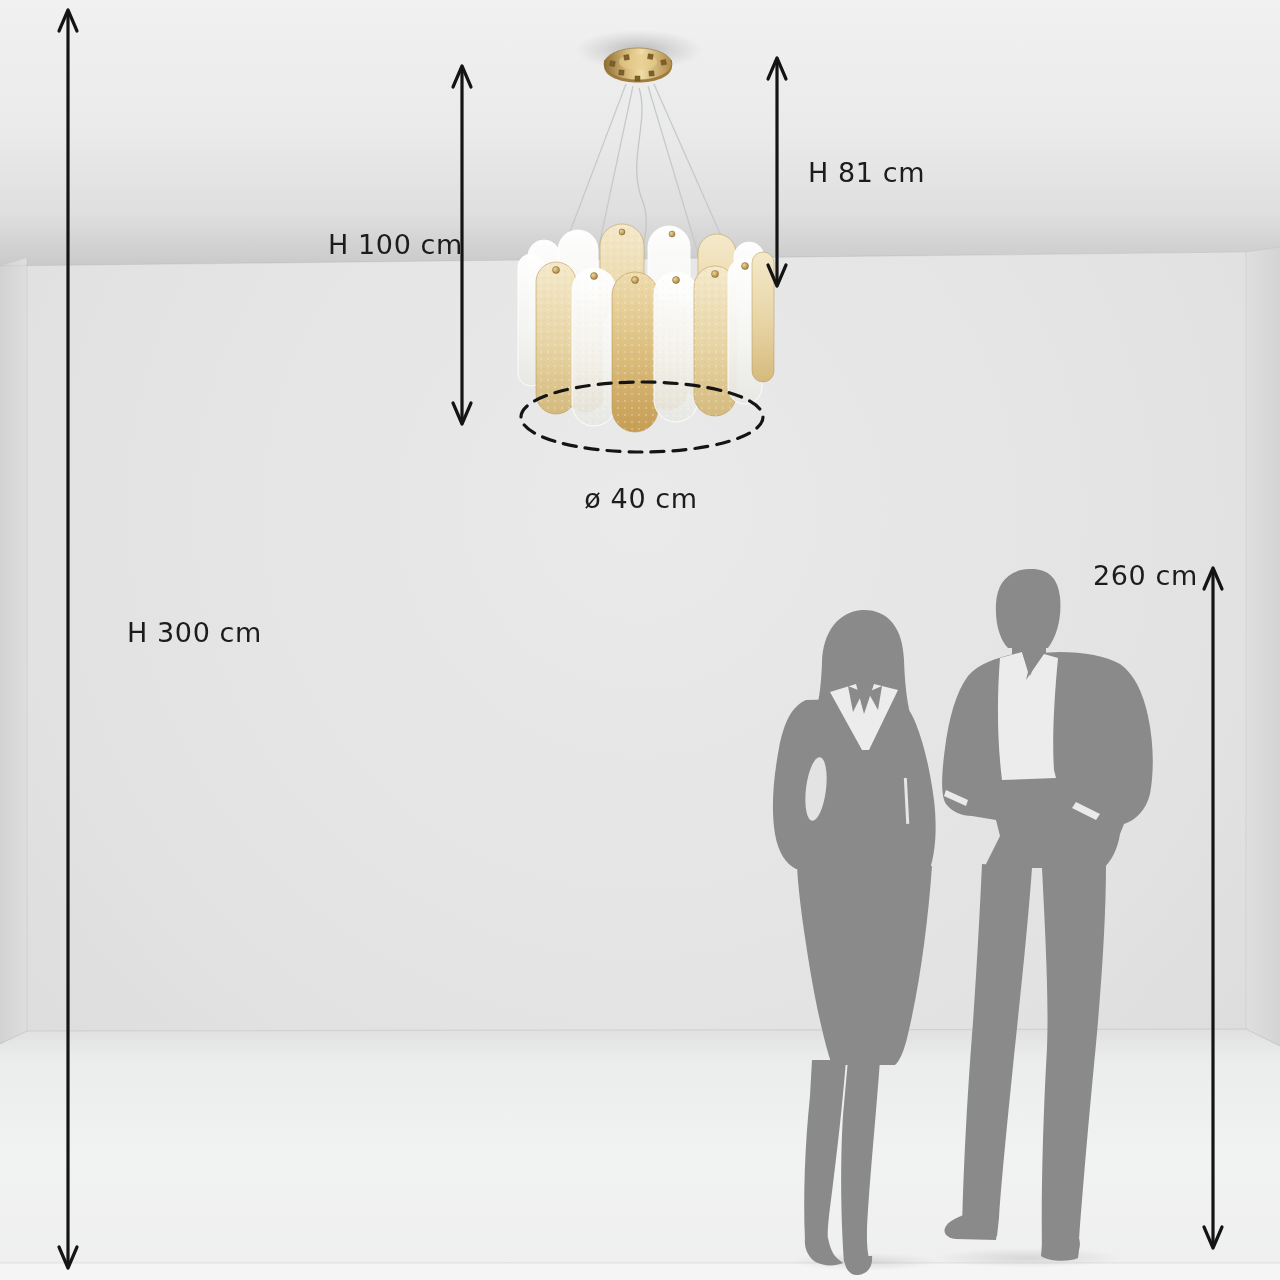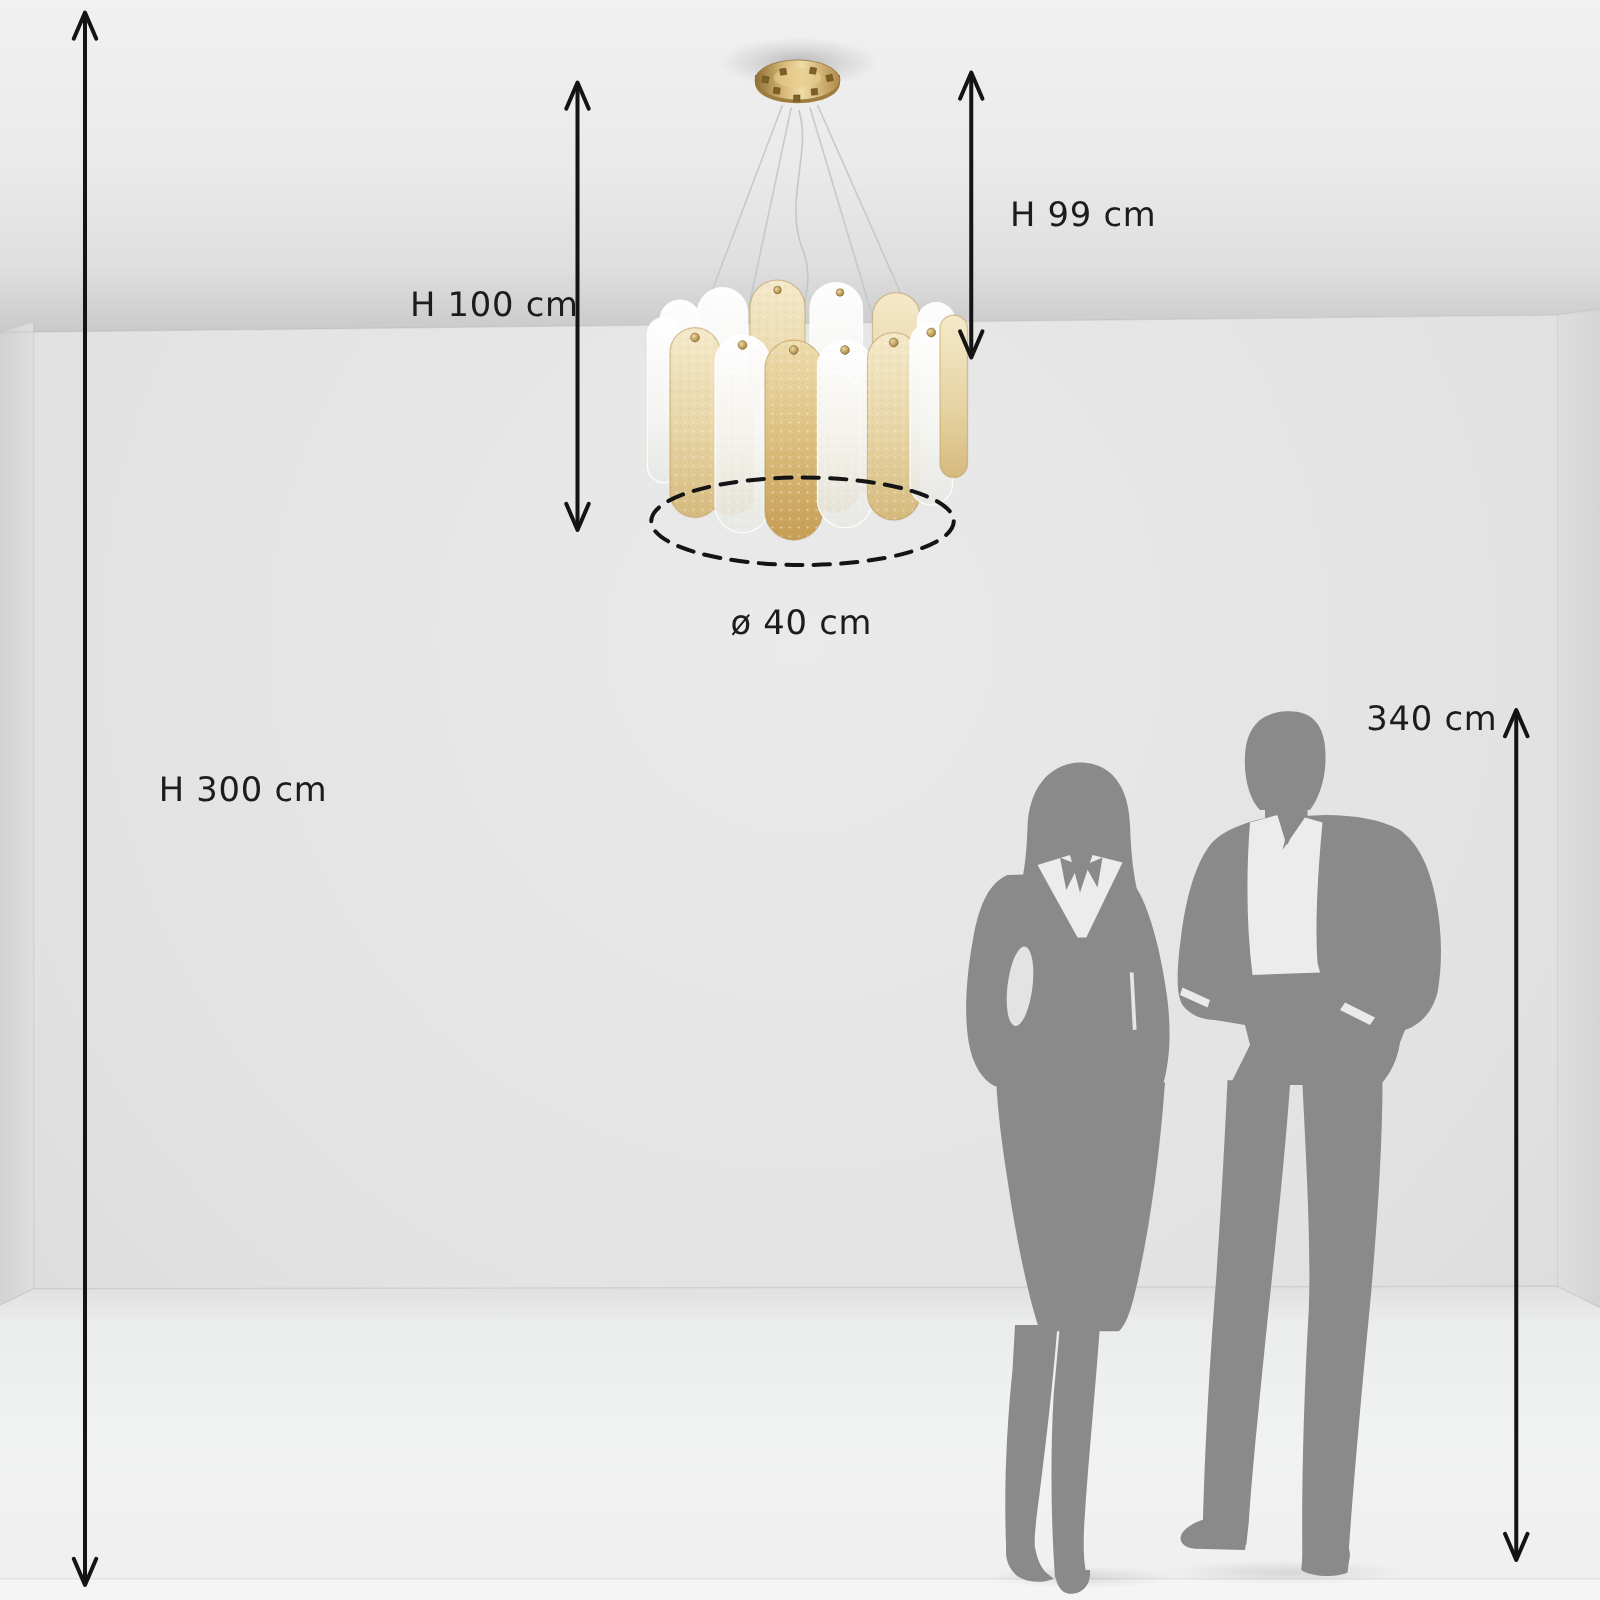--- a/index.html
+++ b/index.html
@@ -253,17 +253,17 @@
     <g>
       <path d="M 1000 658 L 1022 652 L 1028 672 L 1026 680 L 1044 654 L 1058 658 C 1054 700 1052 740 1054 770 L 1056 778 L 1002 780 C 997 740 997 696 1000 658 Z" fill="#ececec"></path>
       <path d="M 1022 652 L 1040 652 L 1030 676 Z" fill="#8a8a8a"></path>
       <path d="M 946 790 L 968 800 L 966 806 L 944 796 Z" fill="#eaeaea"></path>
       <path d="M 1076 802 L 1100 814 L 1096 820 L 1072 808 Z" fill="#eaeaea"></path>
     </g>
   </svg>
 
   <div class="dim-label" style="left:96px;top:617px;margin-left:31px;">H 300 cm</div>
   <div class="dim-label" style="left:328px;top:229px;">H 100 cm</div>
-  <div class="dim-label" style="left:808px;top:157px;">H 99 cm</div>
+  <div class="dim-label" style="left:808px;top:157px;">H 81 cm</div>
   <div class="dim-label centered" style="left:641px;top:483px;">ø 40 cm</div>
-  <div class="dim-label" style="left:1093px;top:560px;">340 cm</div>
+  <div class="dim-label" style="left:1093px;top:560px;">260 cm</div>
 
 </div>
 
 </body></html>

